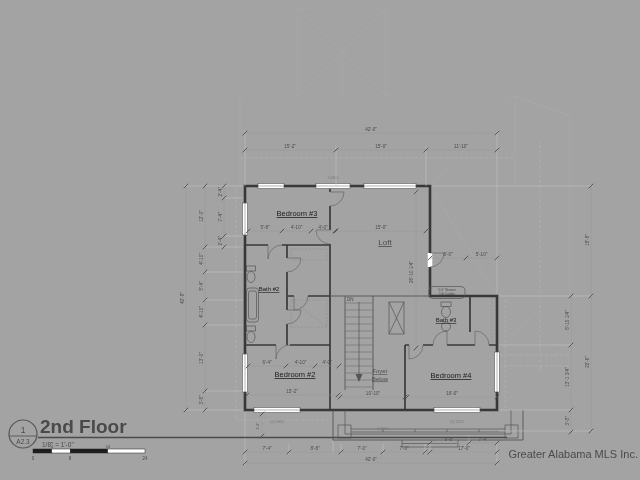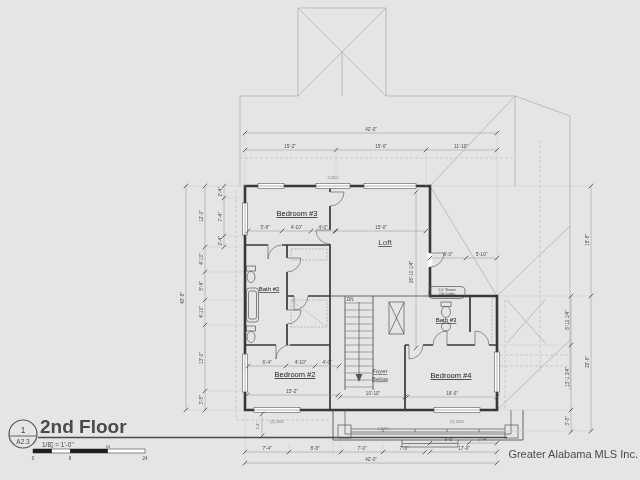--- a/index.html
+++ b/index.html
@@ -1,16 +1,16 @@
 <!DOCTYPE html>
 <html><head>
 <meta charset="utf-8">
 <style>
   html,body { margin:0; padding:0; background:#ffffff; }
-  .canvas { position:relative; width:640px; height:480px; background:#e5e5e5; overflow:hidden;
+  .canvas { position:relative; width:640px; height:480px; background:#a3a3a3; overflow:hidden;
             font-family:"Liberation Sans", sans-serif; }
   svg { position:absolute; left:0; top:0; }
   svg text { font-family:"Liberation Sans", sans-serif; fill:#4a4a4a; }
   .roof   { stroke:#ababab; stroke-width:0.7; fill:none; }
   .roofd  { stroke:#b5b5b5; stroke-width:0.6; fill:none; stroke-dasharray:3 2; }
   .wallx  { stroke:#383838; stroke-width:2.6; fill:none; }
   .walli  { stroke:#3a3a3a; stroke-width:1.7; fill:none; }
   .rail   { stroke:#555;    stroke-width:0.9; fill:none; }
   .thin   { stroke:#555;    stroke-width:0.7; fill:none; }
   .tread  { stroke:#666;    stroke-width:0.55; fill:none; }

